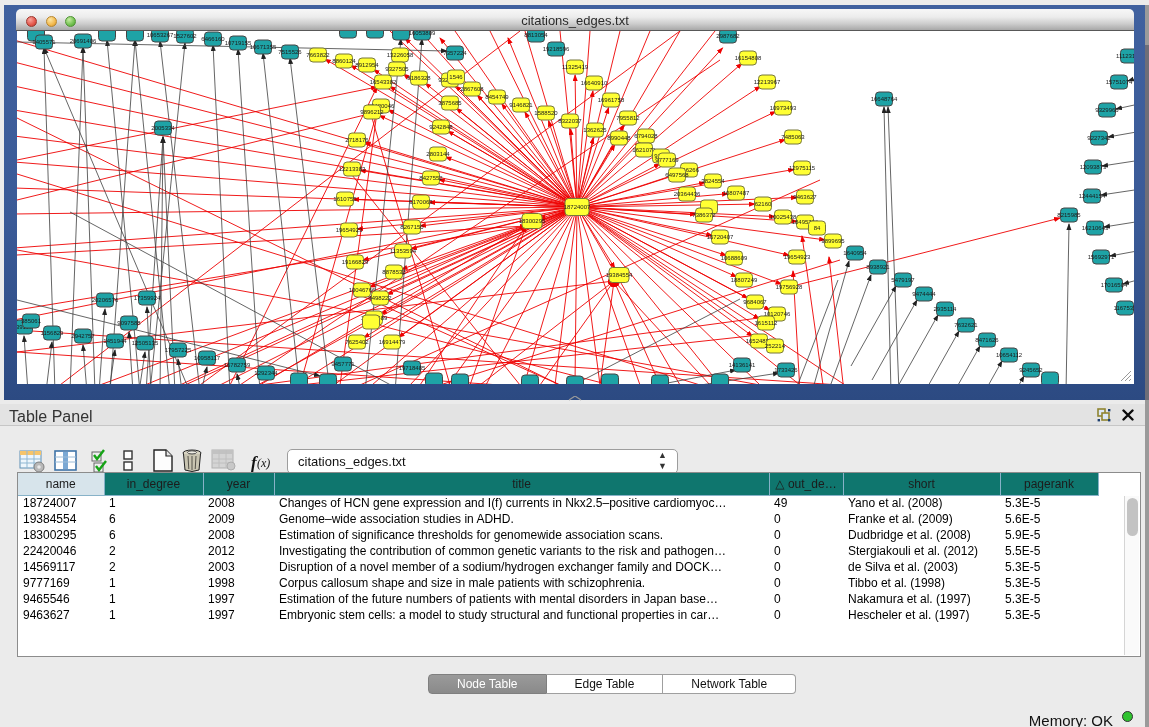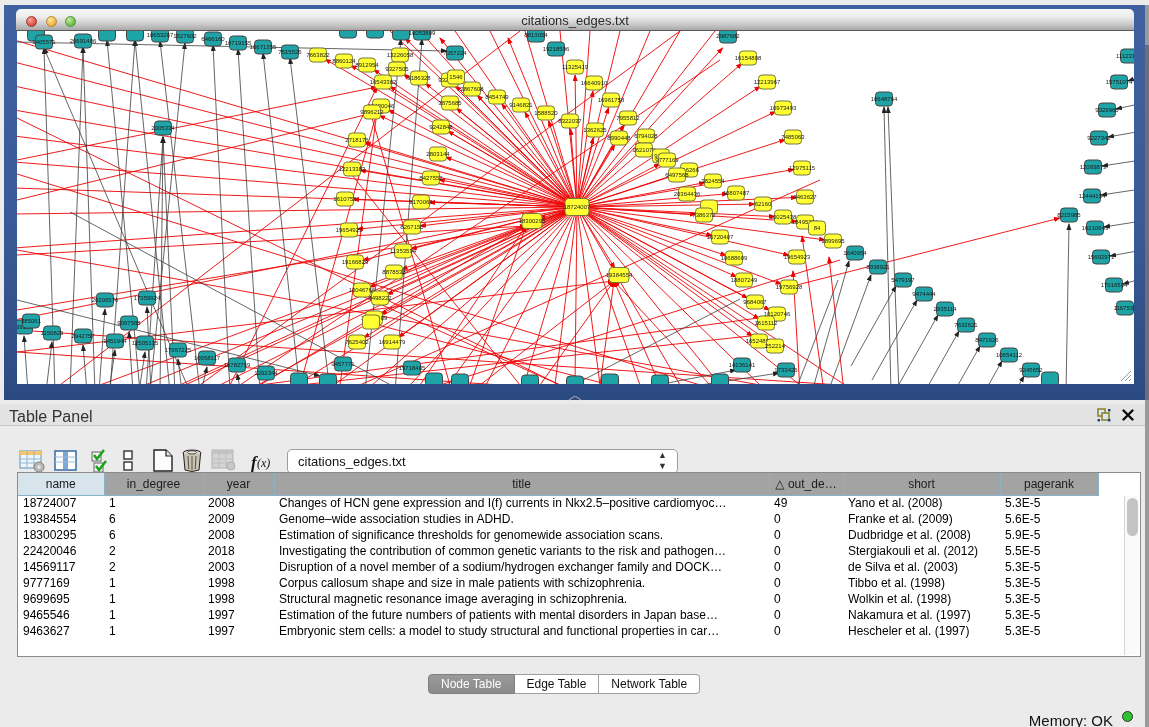--- a/index.html
+++ b/index.html
@@ -24,31 +24,31 @@
 #phead{position:absolute;left:0;top:4px;width:1145px;height:22px;background:#e3e3e3;border-bottom:1px solid #c6c6c6}
 #phead span{position:absolute;left:9px;top:4px;font-size:16px;color:#333}
 #fico{position:absolute;right:34px;top:4px;width:14px;height:14px}
 #xico{position:absolute;right:11px;top:5px;width:12px;height:12px}
 #toolbar{position:absolute;left:0;top:40px;width:1145px;height:48px}
 #combo{position:absolute;left:287px;top:9px;width:391px;height:25px;background:#fff;
  border:1px solid #9d9d9d;border-radius:5px;font-size:13px;color:#111;line-height:23px;padding-left:10px}
 #combo .ar{position:absolute;right:10px;top:0;font-size:9px;color:#333;line-height:11px}
 #tablebox{position:absolute;left:17px;top:72px;width:1124px;height:185px;background:#fff;border:1px solid #8c8c8c}
 table{border-collapse:collapse;table-layout:fixed;width:1080px;font-size:12px}
-thead th{height:22px;background:#a3a3a3;border-right:1px solid #87b2c8;border-bottom:1px solid #87b2c8;
+thead th{height:22px;background:#0f766e;border-right:1px solid #87b2c8;border-bottom:1px solid #87b2c8;
  font-weight:normal;color:#1c1c1c;font-size:12px}
 thead th.c1{background:#d7e4eb}
 tbody td{height:16px;padding:0 0 0 5px;color:#000;white-space:nowrap;overflow:hidden}
 col.c1{width:86px}col.c2{width:99px}col.c3{width:71px}col.c4{width:495px}
 col.c5{width:74px}col.c6{width:157px}col.c7{width:98px}
 #vsb{position:absolute;right:1px;top:23px;width:15px;bottom:1px;background:#fafafa;border-left:1px solid #d5d5d5}
 #vsb .th{position:absolute;left:2px;top:2px;width:11px;height:38px;background:#c3c3c3;border-radius:6px}
 
 #tabs{position:absolute;left:428px;top:274px;height:20px;display:flex;font-size:12px}
-.tab{border:1px solid #9f9f9f;background:#fff;color:#111;line-height:18px;padding:0 12px}
+.tab{border:1px solid #9f9f9f;background:#fff;color:#111;line-height:18px;padding:0 28px}
 .tab.sel{background:linear-gradient(180deg,#9a9a9a,#8a8a8a);color:#fff;border-color:#7f7f7f;border-radius:4px 0 0 4px}
 .tab.last{border-radius:0 4px 4px 0}
 .tab+.tab{border-left:none}
 #mem{position:absolute;right:36px;top:312px;font-size:15px;color:#111}
 #memdot{position:absolute;right:16px;top:311px;width:11px;height:11px;border-radius:50%;
  background:#2fc32f;border:1px solid #333}
 </style></head><body>
 <div id="stage">
  <div id="bluewin"></div>
  <div id="rgray"></div>
@@ -680,21 +680,21 @@
               <td class="c2">6</td>
               <td class="c3">2008</td>
               <td class="c4">Estimation of significance thresholds for genomewide association scans.</td>
               <td class="c5">0</td>
               <td class="c6">Dudbridge et al. (2008)</td>
               <td class="c7">5.9E-5</td>
             </tr>
 <tr>
               <td class="c1">22420046</td>
               <td class="c2">2</td>
-              <td class="c3">2018</td>
+              <td class="c3">2012</td>
               <td class="c4">Investigating the contribution of common genetic variants to the risk and pathogen…</td>
               <td class="c5">0</td>
               <td class="c6">Stergiakouli et al. (2012)</td>
               <td class="c7">5.5E-5</td>
             </tr>
 <tr>
               <td class="c1">14569117</td>
               <td class="c2">2</td>
               <td class="c3">2003</td>
               <td class="c4">Disruption of a novel member of a sodium/hydrogen exchanger family and DOCK…</td>
@@ -702,29 +702,20 @@
               <td class="c6">de Silva et al. (2003)</td>
               <td class="c7">5.3E-5</td>
             </tr>
 <tr>
               <td class="c1">9777169</td>
               <td class="c2">1</td>
               <td class="c3">1998</td>
               <td class="c4">Corpus callosum shape and size in male patients with schizophrenia.</td>
               <td class="c5">0</td>
               <td class="c6">Tibbo et al. (1998)</td>
-              <td class="c7">5.3E-5</td>
-            </tr>
-<tr>
-              <td class="c1">9699695</td>
-              <td class="c2">1</td>
-              <td class="c3">1998</td>
-              <td class="c4">Structural magnetic resonance image averaging in schizophrenia.</td>
-              <td class="c5">0</td>
-              <td class="c6">Wolkin et al. (1998)</td>
               <td class="c7">5.3E-5</td>
             </tr>
 <tr>
               <td class="c1">9465546</td>
               <td class="c2">1</td>
               <td class="c3">1997</td>
               <td class="c4">Estimation of the future numbers of patients with mental disorders in Japan base…</td>
               <td class="c5">0</td>
               <td class="c6">Nakamura et al. (1997)</td>
               <td class="c7">5.3E-5</td>

